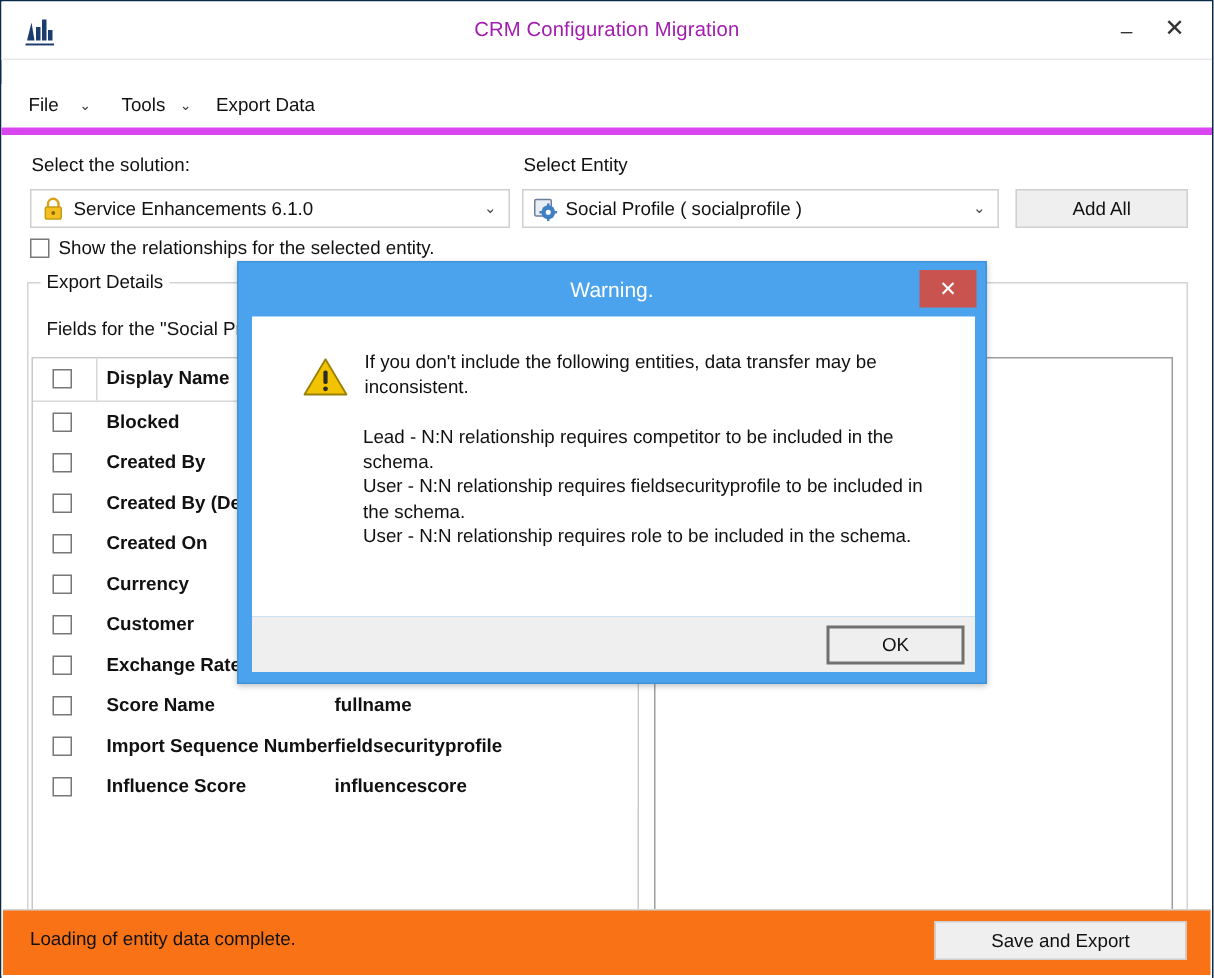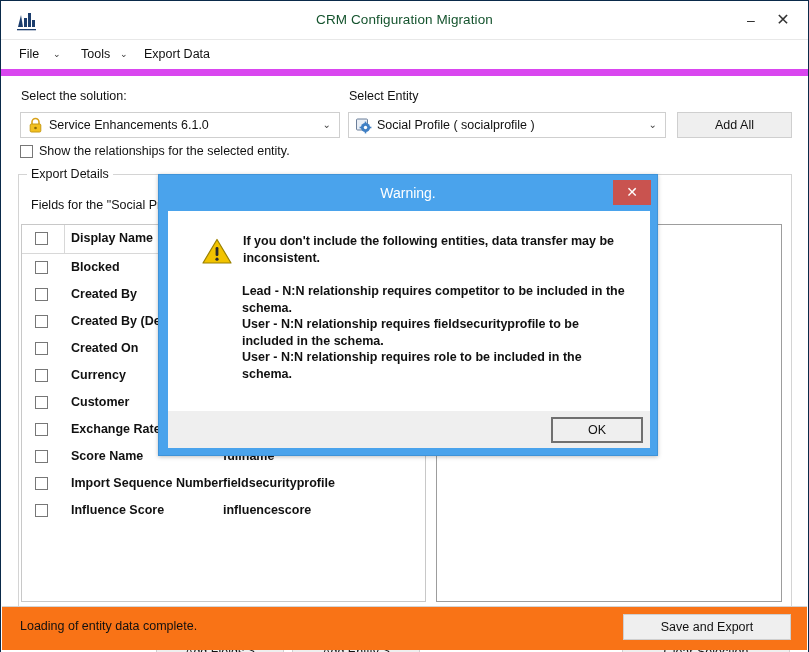--- a/index.html
+++ b/index.html
@@ -20,32 +20,33 @@
   
   .titlebar{
     position:relative;height:38px;background:#ffffff;
     border-bottom:1px solid #e8e8e8;
   }
   .app-logo{
     position:absolute;left:14px;top:8px;width:24px;height:22px;
   }
   .title-text{
     position:absolute;left:0;right:0;top:11px;text-align:center;
-    font-size:13.5px;color:#14532d;letter-spacing:.1px;
+    font-size:13.5px;color:#a21caf;letter-spacing:.1px;
   }
   .win-btn{
     position:absolute;top:8px;width:26px;height:22px;
     text-align:center;line-height:22px;color:#333;font-size:15px;cursor:default;
   }
   .win-min{right:44px;font-size:14px;}
   .win-close{right:12px;font-size:16px;}
   
   .menubar{
     position:relative;height:29px;background:#ffffff;
-    border-bottom:7px solid #d946ef;
+    border-bottom:5px solid #d946ef;
+    margin-top:16px;
   }
   .menu-item{
     position:absolute;top:6px;font-size:12.5px;color:#111;
     padding:1px 3px;cursor:default;
   }
   .menu-caret{
     position:absolute;top:9px;font-size:9px;color:#333;
   }
   
   .content{position:relative;height:584px;background:#ffffff;}
@@ -118,21 +119,21 @@
   .dlg-title{
     position:absolute;left:0;right:0;top:0;height:24px;
     text-align:center;line-height:36px;color:#ffffff;font-size:14px;
   }
   .dlg-close{
     position:absolute;right:6px;top:5px;width:38px;height:25px;
     background:#c9534f;color:#fff;text-align:center;line-height:25px;font-size:14px;cursor:default;
   }
   .dlg-body{
     position:absolute;left:9px;top:36px;width:482px;height:200px;
-    background:#ffffff;box-sizing:border-box;font-weight:bold;
+    background:#ffffff;box-sizing:border-box;
   }
   .warn-icon{position:absolute;left:34px;top:27px;width:30px;height:27px;}
   .warn-head{
     position:absolute;left:75px;top:22px;width:375px;
     font-size:12.5px;color:#111;line-height:17px;
   }
   .warn-lines{
     position:absolute;left:74px;top:72px;width:390px;
     font-size:12.5px;color:#111;line-height:16.5px;
   }

